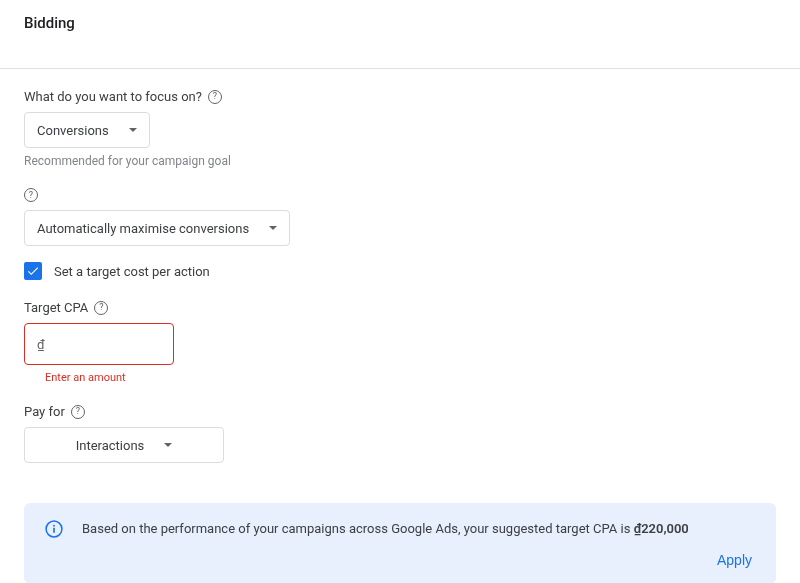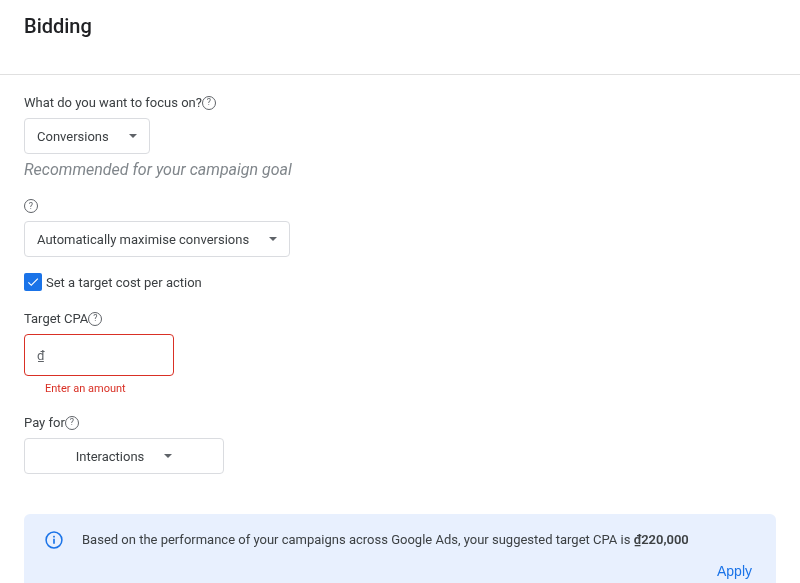--- a/index.html
+++ b/index.html
@@ -7,38 +7,39 @@
       font-family: 'Google Sans', Roboto, Arial, sans-serif;
       font-size: 13px;
       color: #3c4043;
       background: #fff;
       width: 800px;
     }
     .content {
       padding: 14px 24px 24px 24px;
     }
     .section-title {
-      font-size: 20px;
+      font-size: 15px;
       font-weight: 500;
       color: #202124;
       margin-bottom: 12px;
     }
     .divider {
       border: none;
       border-top: 1px solid #e0e0e0;
       margin: 0;
     }
     .field-group {
       margin-top: 20px;
     }
     .field-label {
       font-size: 13px;
       color: #3c4043;
       display: flex;
       align-items: center;
+      gap: 6px;
       margin-bottom: 8px;
     }
     .help-icon {
       width: 14px;
       height: 14px;
       border: 1.2px solid #5f6368;
       border-radius: 50%;
       display: inline-flex;
       align-items: center;
       justify-content: center;
@@ -65,29 +66,28 @@
       justify-content: center;
     }
     .caret {
       width: 0;
       height: 0;
       border-left: 4px solid transparent;
       border-right: 4px solid transparent;
       border-top: 4.5px solid #5f6368;
     }
     .helper-text {
-      font-size: 16px;
+      font-size: 12px;
       color: #80868b;
       margin-top: 6px;
-      font-style: italic;
     }
     .checkbox-row {
       display: flex;
       align-items: center;
-      gap: 4px;
+      gap: 12px;
       margin-top: 16px;
     }
     .checkbox {
       width: 18px;
       height: 18px;
       background: #1a73e8;
       border-radius: 2px;
       display: flex;
       align-items: center;
       justify-content: center;

